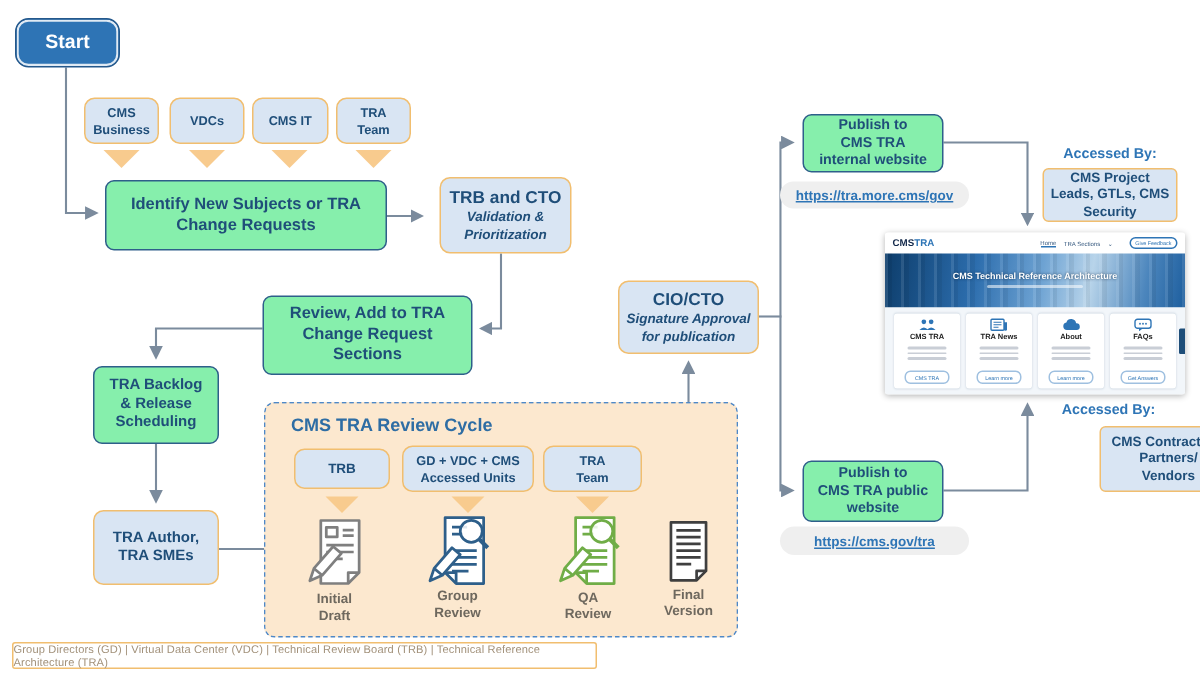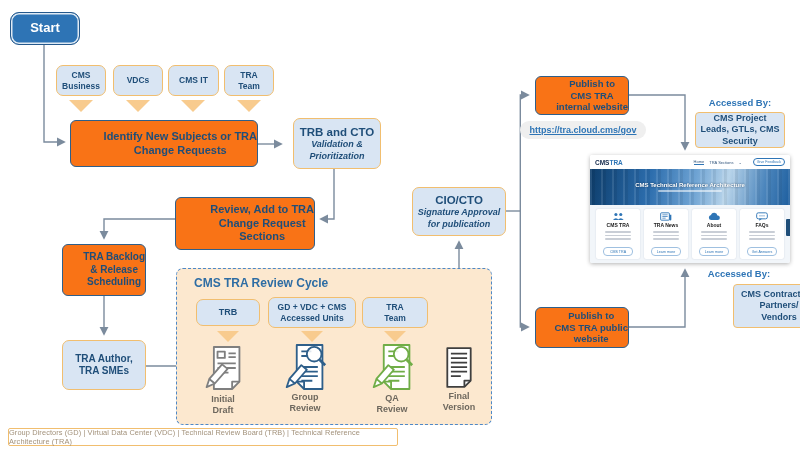--- a/index.html
+++ b/index.html
@@ -3,21 +3,21 @@
 <meta charset="utf-8">
 <style>
   html,body{margin:0;padding:0;background:#fff;}
   .canvas{position:relative;width:800px;height:450px;background:#fff;overflow:hidden;
           font-family:"Liberation Sans","DejaVu Sans",sans-serif;}
   .connectors{position:absolute;left:0;top:0;pointer-events:none;}
 
   .node{position:absolute;display:flex;flex-direction:column;align-items:center;justify-content:center;
         text-align:center;box-sizing:border-box;border-radius:6px;color:#1F4E79;font-weight:600;}
   .node span{white-space:pre-line;line-height:1.25;}
-  .white-node{background:#f97316;border:1.6px solid #2E5F8A;align-items:flex-end;}
+  .white-node{background:#86efac;border:1.6px solid #2E5F8A;}
   .lite-node{background:#D9E5F3;border:1.6px solid #F1BE6F;border-radius:7px;}
   .start{background:#2E74B5;border:1.6px solid #24588C;border-radius:9px;color:#fff;
          font-weight:700;font-size:13px;box-shadow:inset 0 0 0 1.5px rgba(255,255,255,.85);}
   .f11 span{font-size:11px;} .f10 span{font-size:10px;} .f95 span{font-size:9.5px;}
   .f9 span{font-size:9px;} .f85 span{font-size:8.5px;}
   .sub{font-style:italic;font-size:9px;font-weight:600;line-height:1.3;}
   .ttl{font-size:11.5px;font-weight:600;}
 
   .tri{position:absolute;width:0;height:0;border-left:12px solid transparent;
        border-right:12px solid transparent;border-top:12px solid #F8CB8E;}
@@ -231,29 +231,32 @@
   <div class="stage-label" style="left:435px;top:391px;">Final
 Version</div>
 
   <div class="node white-node f95" style="left:535px;top:76px;width:94px;height:39px;">
     <span>Publish to
 CMS TRA
 internal website</span>
     </div>
 
   <div class="url-pill" style="left:520px;top:121px;width:126px;height:18px;">
-    <span>https://tra.cloud.cms/gov</span>
+    <span>https://tra.more.cms/gov</span>
     </div>
 
   <div class="node white-node f95" style="left:535px;top:307px;width:94px;height:41px;">
     <span>Publish to
 CMS TRA public
 website</span>
     </div>
 
+  <div class="url-pill" style="left:520px;top:351px;width:126px;height:19px;">
+    <span>https://cms.gov/tra</span>
+    </div>
 
   <div class="accessed" style="left:695px;top:97px;width:90px;">Accessed By:</div>
   <div class="node lite-node f9" style="left:695px;top:112px;width:90px;height:36px;border-radius:4px;">
     <span>CMS Project
 Leads, GTLs, CMS
 Security</span>
     </div>
 
   <div class="accessed" style="left:693px;top:268px;width:92px;">Accessed By:</div>
   <div class="node lite-node f9" style="left:693px;top:284px;width:92px;height:44px;border-radius:4px;margin-left:40px;">

